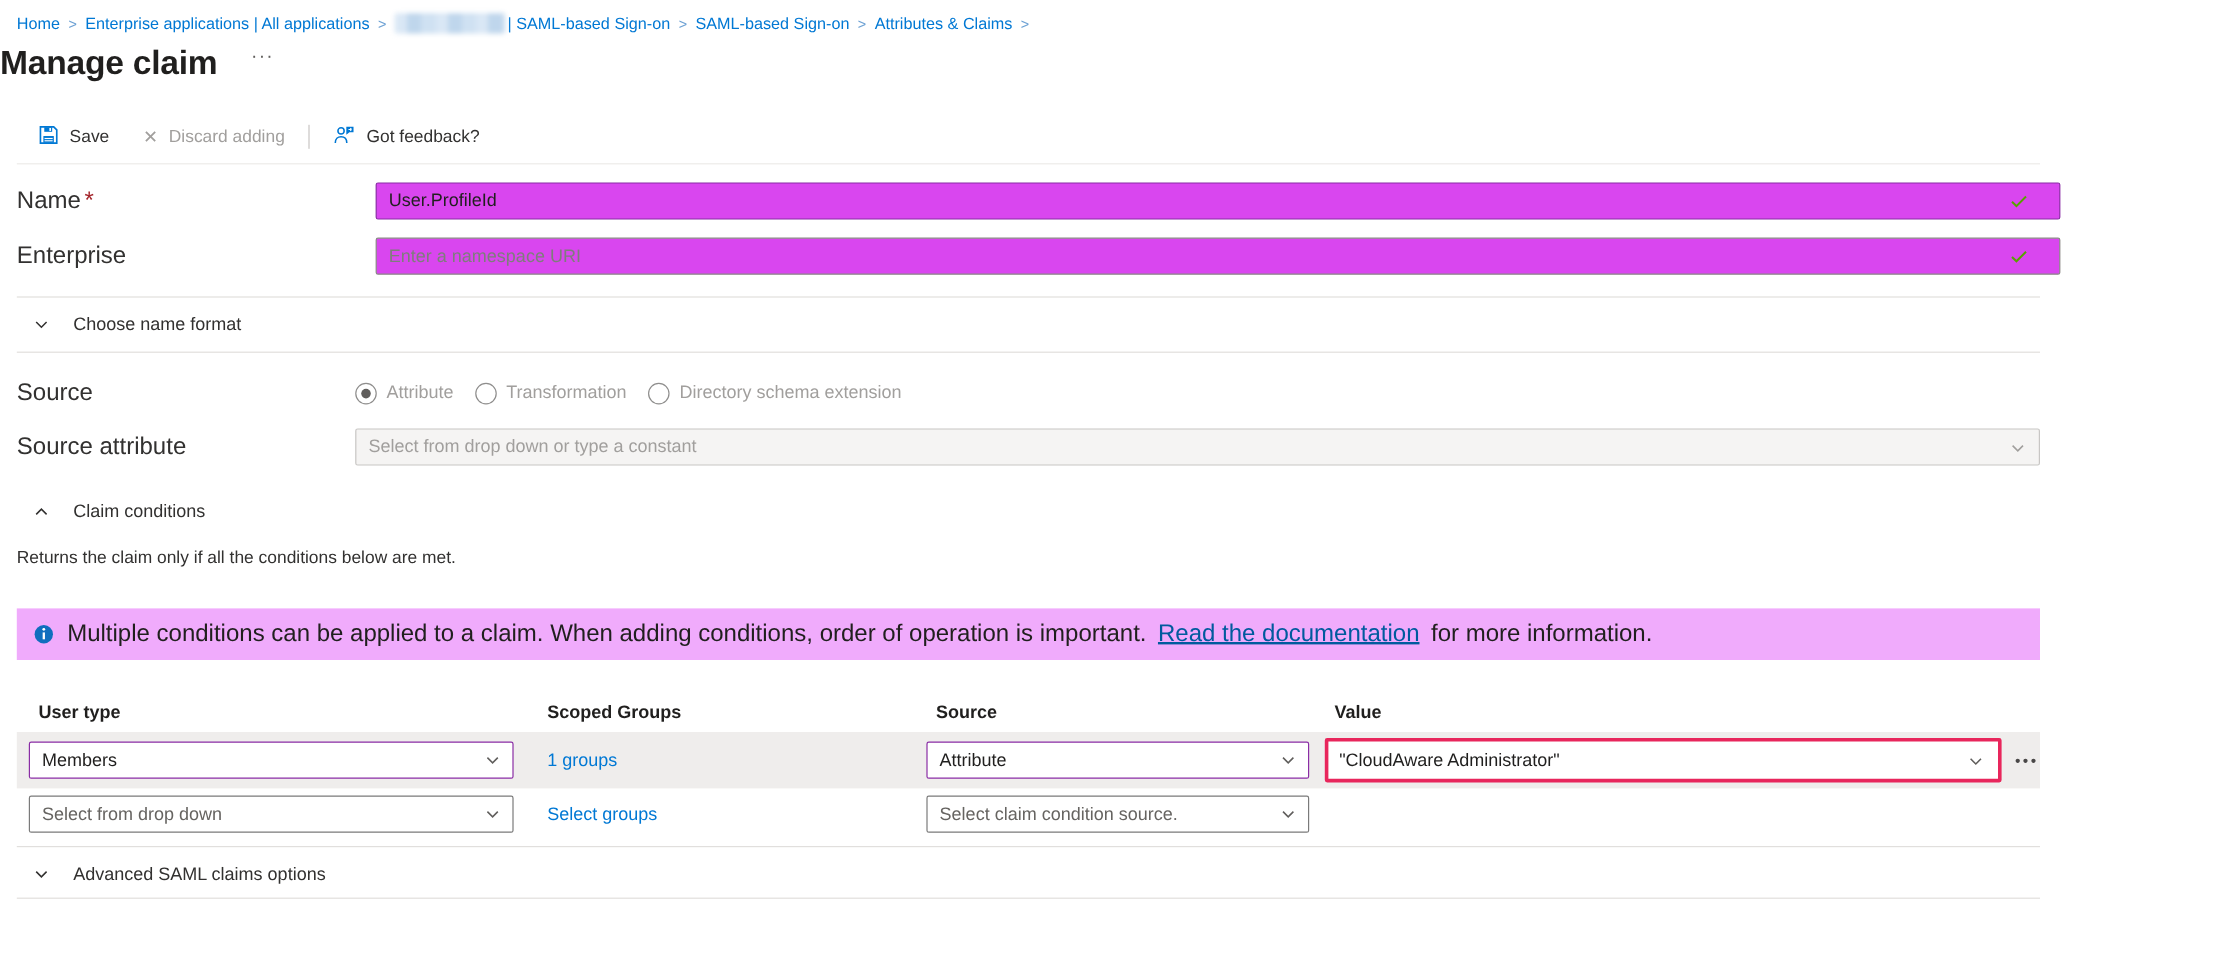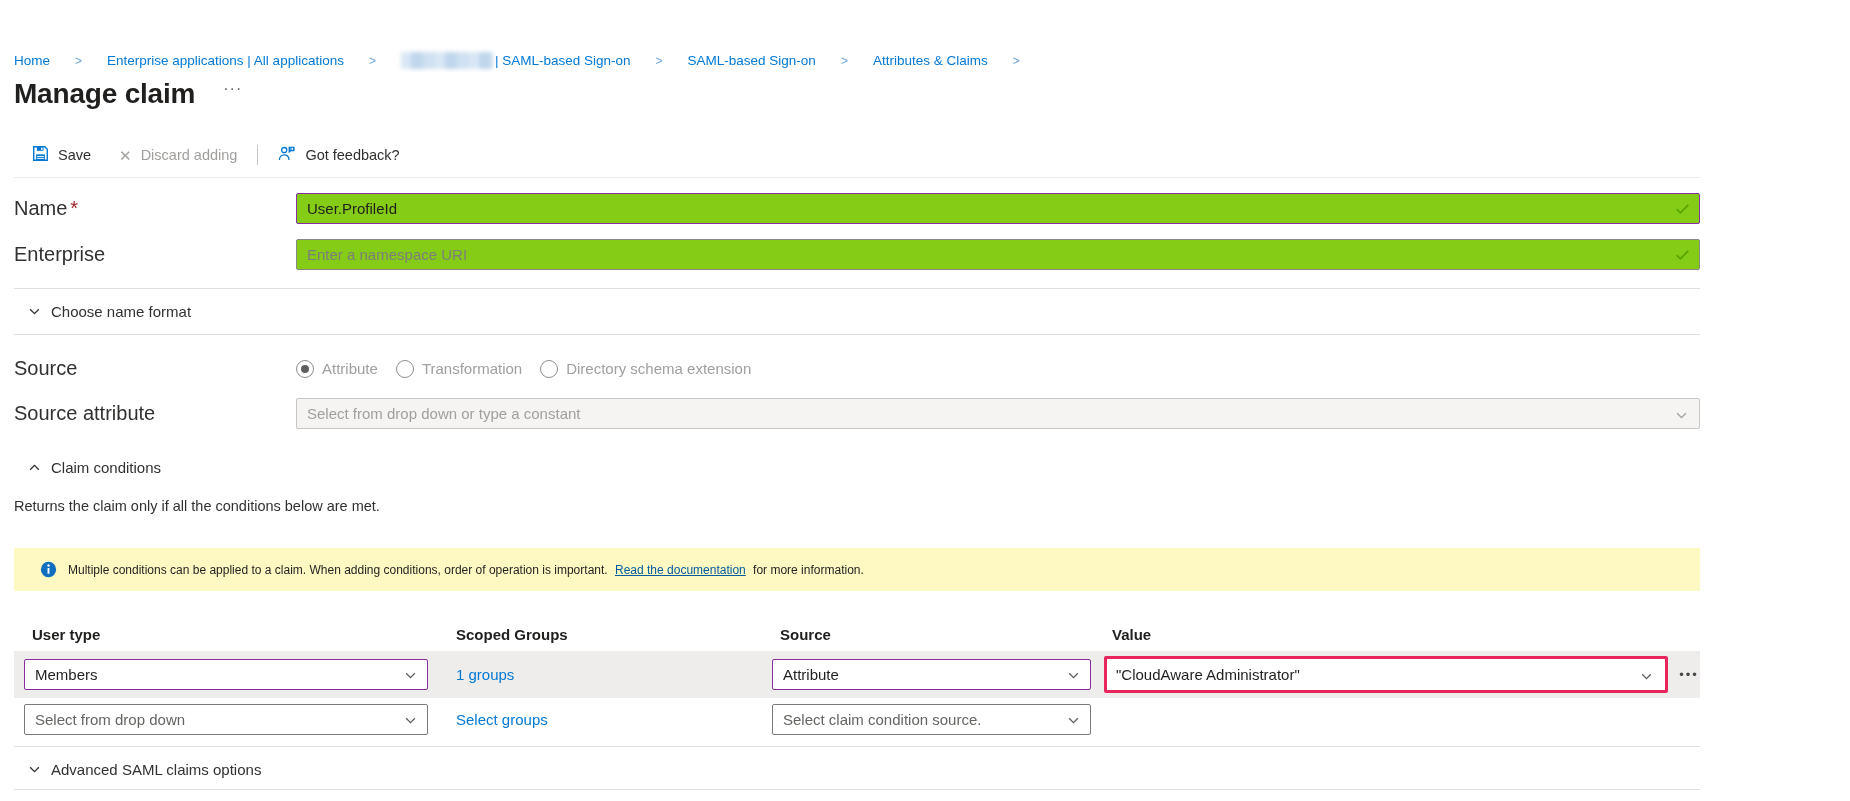--- a/index.html
+++ b/index.html
@@ -3,62 +3,62 @@
 <meta charset="utf-8">
 <style>
   * { box-sizing: border-box; margin: 0; padding: 0; }
   html, body {
     width: 1850px; height: 801px; background: #ffffff;
     font-family: "Liberation Sans", sans-serif;
     color: #323130; overflow: hidden;
   }
 
   
-  .breadcrumb { padding: 11px 0 0 14px; font-size: 13.5px; display: flex; align-items: center; gap: 25px; white-space: nowrap; margin-top: 41px; }
+  .breadcrumb { padding: 11px 0 0 14px; font-size: 13.5px; display: flex; align-items: center; gap: 7px; white-space: nowrap; }
   .crumb { color: #0078d4; cursor: pointer; }
   .crumb-sep { color: #6da1d4; font-size: 12px; }
   .redacted-chip {
     display: inline-block; width: 92px; height: 17px; border-radius: 2px;
     background: repeating-linear-gradient(90deg,#d9e7f5 0 10px,#bfd6ec 10px 22px,#cfe1f2 22px 34px);
     filter: blur(2px); vertical-align: middle; margin-right: 2px;
   }
   .crumb-group { display: flex; align-items: center; }
 
   
-  .title-row { display: flex; align-items: flex-start; padding-left: 14px; margin-top: 9px; }
+  .title-row { display: flex; align-items: flex-start; padding-left: 0; margin-top: 9px; }
   .page-title { font-size: 28px; font-weight: 700; color: #201f1e; letter-spacing: -0.2px; }
   .title-more { margin-left: 22px; color: #605e5c; font-size: 16px; letter-spacing: 1px; cursor: pointer; padding: 2px 6px; }
 
   
   .toolbar { display: flex; align-items: center; margin-top: 28px; padding-left: 26px; height: 34px; font-size: 14.5px; }
   .tb-btn { display: flex; align-items: center; gap: 9px; cursor: pointer; padding: 4px 6px; }
   .tb-btn .lbl { color: #323130; }
   .tb-btn.disabled .lbl { color: #a19f9d; cursor: default; }
   .tb-sep { width: 1px; height: 20px; background: #c8c6c4; margin: 0 14px; }
   .x-icon { color: #a19f9d; font-size: 15px; line-height: 1; }
   .toolbar-rule { width: 1686px; margin-left: 14px; border-bottom: 1px solid #edebe9; margin-top: 5px; }
 
   
   .form-row { display: flex; align-items: center; margin-left: 14px; margin-top: 15px; }
   .form-row.first { margin-top: 15px; }
   .form-label { width: 282px; font-size: 20px; color: #323130; flex: none; }
   .req { color: #a4262c; margin-left: 3px; }
   .input-wrap { position: relative; width: 1404px; }
   .txt-input {
     width: 100%; height: 31px; font-size: 15px; font-family: "Liberation Sans", sans-serif;
-    color: #201f1e; padding: 0 34px 0 10px; background: #84cc16;
-    border: 1px solid #8a8886; border-radius: 2px; outline: none;
+    color: #201f1e; padding: 0 34px 0 10px; background: #d946ef;
+    border: 1px solid #8a8886; border-radius: 2px; outline: none; margin-left: 17px;
   }
   .txt-input.dirty { border: 1.5px solid #8a2da5; }
   .txt-input::placeholder { color: #7e7d7b; }
   .check-badge { position: absolute; right: 9px; top: 7px; }
 
   
   .section-rule { width: 1686px; margin-left: 14px; border-bottom: 1px solid #e1dfdd; }
-  .collapse-row { display: flex; align-items: center; gap: 10px; margin-left: 28px; height: 45px; cursor: pointer; }
+  .collapse-row { display: flex; align-items: center; gap: 20px; margin-left: 28px; height: 45px; cursor: pointer; }
   .collapse-row .chev { flex: none; display: flex; }
   .collapse-label { font-size: 15px; color: #323130; }
 
   
   .radio-group { display: flex; align-items: center; gap: 18px; }
   .radio-opt { display: flex; align-items: center; gap: 8px; cursor: default; }
   .radio-circle { width: 18px; height: 18px; border: 1px solid #8f8e8d; border-radius: 50%; position: relative; flex: none; background: #fff; }
   .radio-circle.sel::after { content: ""; position: absolute; left: 4px; top: 4px; width: 8px; height: 8px; border-radius: 50%; background: #605e5c; }
   .radio-lbl { font-size: 15px; color: #a19f9d; }
 
@@ -66,22 +66,22 @@
   .combo-disabled {
     position: relative; width: 1404px; height: 31px; background: #f5f4f3;
     border: 1px solid #c8c6c4; border-radius: 2px; display: flex; align-items: center;
     padding: 0 34px 0 10px; font-size: 15px; color: #a19f9d;
   }
   .combo-chev { position: absolute; right: 11px; top: 9px; }
 
   
   .cc-desc { margin: 2px 0 0 14px; font-size: 14.5px; color: #323130; padding-top: 6px; }
   .info-banner {
-    width: 1686px; margin: 34px 0 0 14px; background: #fef9c3; min-height: 43px;
-    display: flex; align-items: center; gap: 11px; padding: 0 26px; font-size: 12px; color: #201f1e;
+    width: 1686px; margin: 34px 0 0 14px; background: #f0abfc; min-height: 43px;
+    display: flex; align-items: center; gap: 11px; padding: 0 14px; font-size: 20px; color: #201f1e;
   }
   .banner-link { color: #005a9e; text-decoration: underline; cursor: pointer; margin: 0 4px; }
   .banner-text-wrap { display: inline; }
 
   .cond-table { margin-left: 14px; margin-top: 26px; width: 1686px; }
   .cond-grid { display: grid; grid-template-columns: 424px 324px 332px 578px 1fr; align-items: center; }
   .cond-head { height: 34px; font-size: 15px; font-weight: 700; color: #201f1e; }
   .cond-head > div { padding-left: 18px; }
   .cond-row { min-height: 42px; padding: 5px 0; }
   .cond-row.highlight { background: #efedec; }

